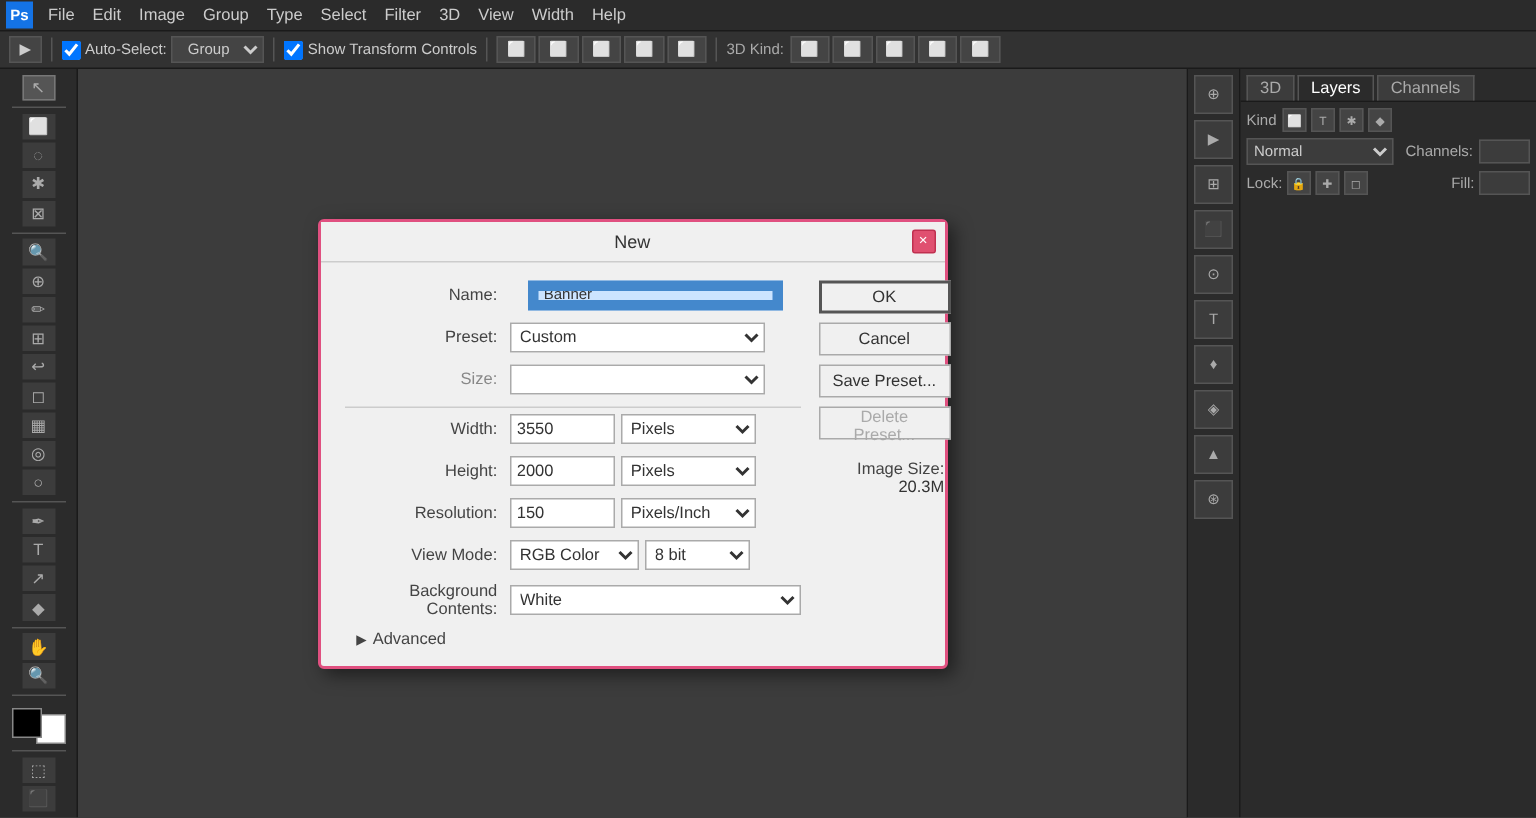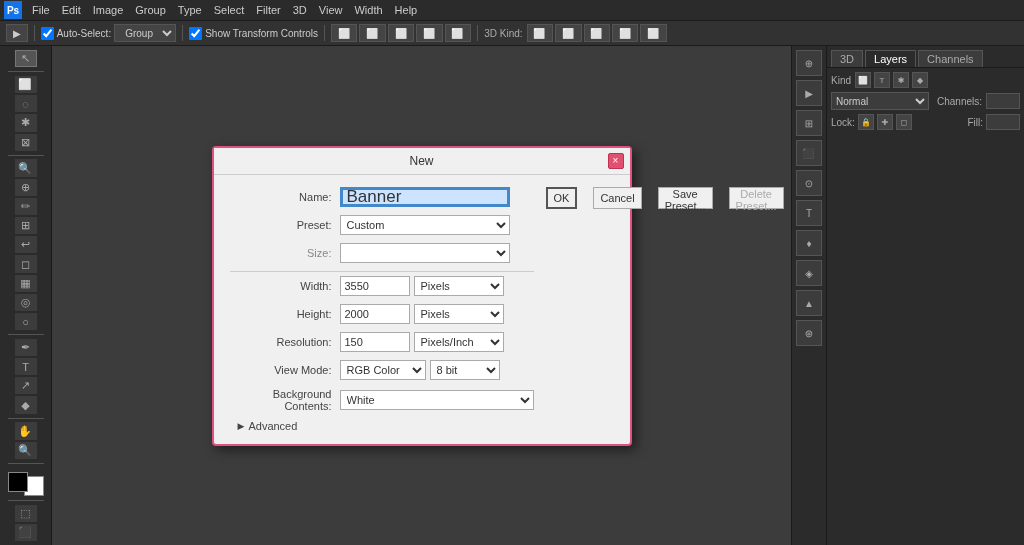--- a/index.html
+++ b/index.html
@@ -308,44 +308,45 @@
     .dialog-body {
       padding: 12px 16px;
       display: flex;
       gap: 12px;
     }
     .dialog-left {
       flex: 1;
     }
     .dialog-right {
       display: flex;
-      flex-direction: row;
-      gap: 16px;
+      flex-direction: column;
+      gap: 6px;
       width: 90px;
     }
     .form-row {
       display: flex;
       align-items: center;
       margin-bottom: 8px;
     }
     .form-label {
       text-align: right;
       color: #444;
       font-size: 11px;
       width: 110px;
       padding-right: 8px;
       flex-shrink: 0;
     }
     .form-input {
       height: 20px;
-      border: 3px solid #b91c1c;
+      border: 7px solid #b91c1c;
       background: white;
-      font-size: 17px;
+      font-size: 10px;
       padding: 0 4px;
       color: #333;
+      margin-left: 12px;
     }
     .form-input.text-input {
       width: 170px;
       background: #cce4ff;
       border-color: #4488cc;
     }
     .form-select {
       height: 20px;
       border: 1px solid #aaa;
       background: white;

